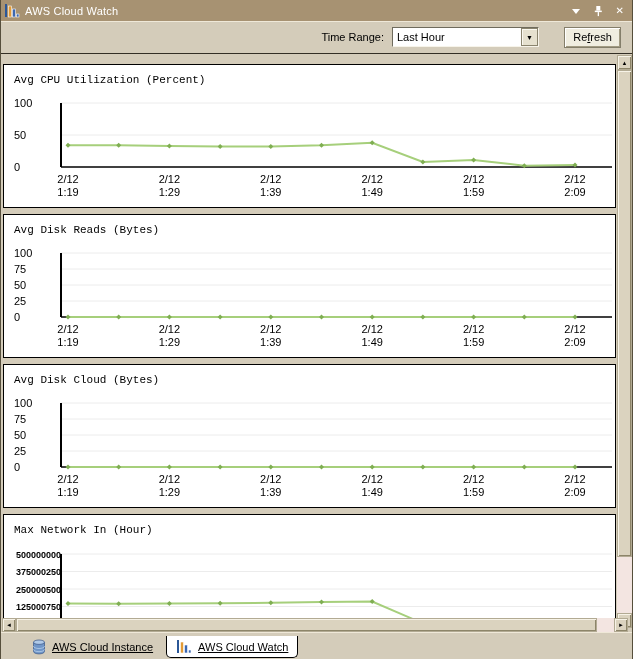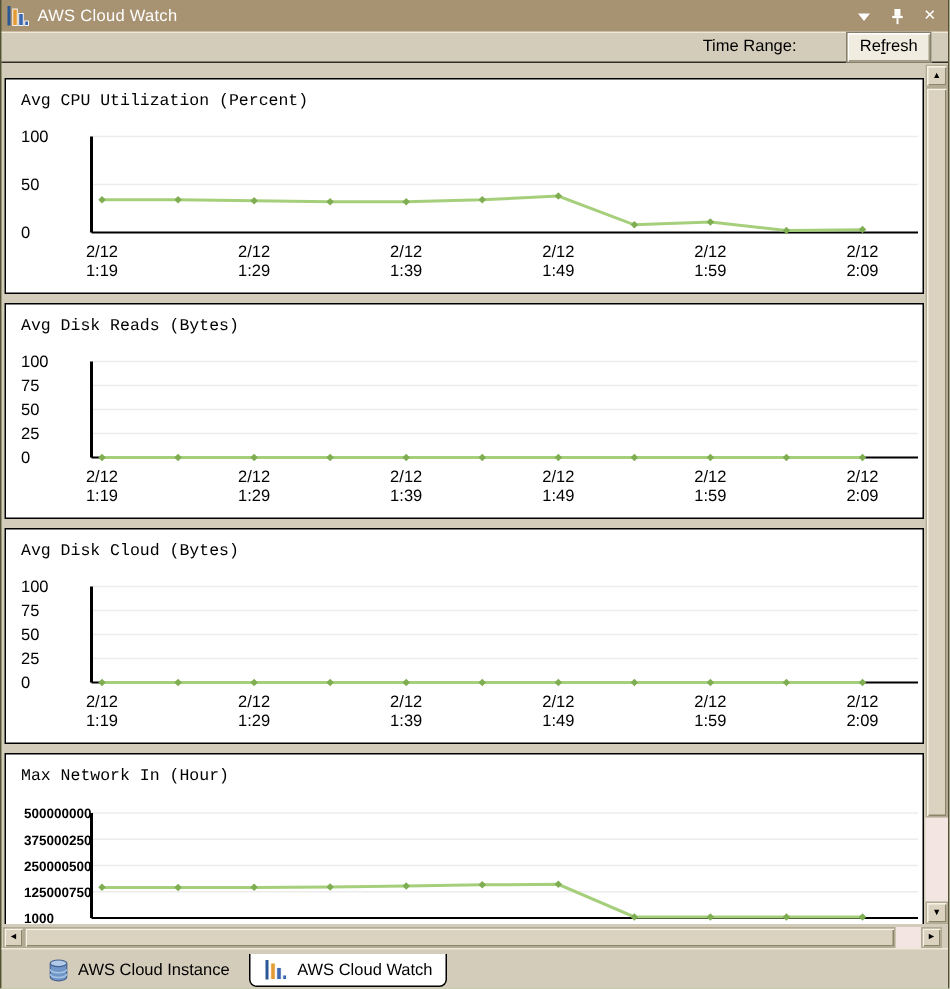--- a/index.html
+++ b/index.html
@@ -11,21 +11,21 @@
   
   .titlebar { height:22px; background:#a79272; border-bottom:1px solid #efe8d8;
               display:flex; align-items:center; gap:5px; padding:0 8px 0 3px; color:#fff; }
   .titlebar .ttl { flex:1; font-size:11px; letter-spacing:.2px; }
   .tb-ctl { display:flex; align-items:center; gap:12px; }
   .chev { width:0; height:0; border-left:4px solid transparent; border-right:4px solid transparent;
           border-top:5px solid #fff; margin-top:2px; cursor:default; }
   .closex { color:#fff; font-size:10px; line-height:10px; cursor:default; }
 
   
-  .toolbar { height:20px; background:#d4ccba; border-bottom:1px solid #332e24;
+  .toolbar { height:32px; background:#d4ccba; border-bottom:1px solid #332e24;
              display:flex; align-items:center; justify-content:flex-end; padding:0 11px 1px 0; }
   .tr-label { margin-right:8px; }
   .combo { width:147px; height:20px; display:flex; background:#fff;
            border-top:1px solid #6f6b5d; border-left:1px solid #6f6b5d;
            border-bottom:1px solid #f7f4ea; border-right:1px solid #f7f4ea;
            box-shadow: inset 1px 1px 0 #a9a492; }
   .combo-value { flex:1; padding:3px 0 0 4px; background:#fff; }
   .combo-btn { width:17px; background:#e6e1cf; border:1px solid #8a846e;
                box-shadow: inset 1px 1px 0 #fbf9f1; display:flex; align-items:center; justify-content:center; }
   .combo-btn .arrow { font-size:7px; line-height:7px; }
@@ -54,21 +54,21 @@
   .vscroll { display:flex; flex-direction:column; }
   .vscroll .gap { flex:1; }
   .hscroll { display:flex; flex-direction:row; }
   .hscroll .sb-btn { width:14px; height:14px; }
   .hscroll .sb-thumb { width:581px; height:14px; }
   .hscroll .gap { flex:1; }
 
   
   .tabstrip { height:27px; background:#d4ccba; border-top:1px solid #efe8d8;
               display:flex; align-items:flex-start; padding:3px 0 0 22px; }
-  .tab { display:flex; align-items:center; gap:6px; height:22px; padding:0 9px; }
+  .tab { display:flex; align-items:center; gap:6px; height:22px; padding:0 9px;text-decoration:underline; }
   .tab.inactive { color:#000; }
   .tab.active { background:#fff; border:1px solid #000; border-top:none;
                 border-radius:0 0 5px 5px; margin-left:4px; }
 </style>
 </head>
 <body>
 
 <div class="window">
 
   <div class="titlebar">
@@ -85,20 +85,26 @@
         <rect x="4.3" y="1" width="4" height="4.6" fill="#fff"></rect>
         <rect x="2.8" y="5.6" width="7" height="1.5" fill="#fff"></rect>
         <rect x="5.7" y="7.1" width="1.3" height="4" fill="#fff"></rect>
       </svg>
       <span class="closex">✕</span>
     </div>
   </div>
 
   <div class="toolbar">
     <span class="tr-label">Time Range:</span>
+    <div class="combo">
+      <div class="combo-value">Last Hour</div>
+      <div class="combo-btn">
+        <span class="arrow">▼</span>
+      </div>
+    </div>
     <div class="btn-refresh"><span>Re</span><span class="mnemonic">f</span><span>resh</span></div>
   </div>
 
   <div class="content">
     <div class="charts">
       <div class="chart-panel" id="chart-0">
         <svg width="611" height="142" viewBox="0 0 611 142">
             <line x1="57" y1="38" x2="608" y2="38" stroke="#ececec" stroke-width="1"></line>
             <text x="10" y="41.5" font-size="11" font-family="&quot;Liberation Sans&quot;, sans-serif" text-anchor="start" fill="#000">100</text>
             <line x1="57" y1="70" x2="608" y2="70" stroke="#ececec" stroke-width="1"></line>

